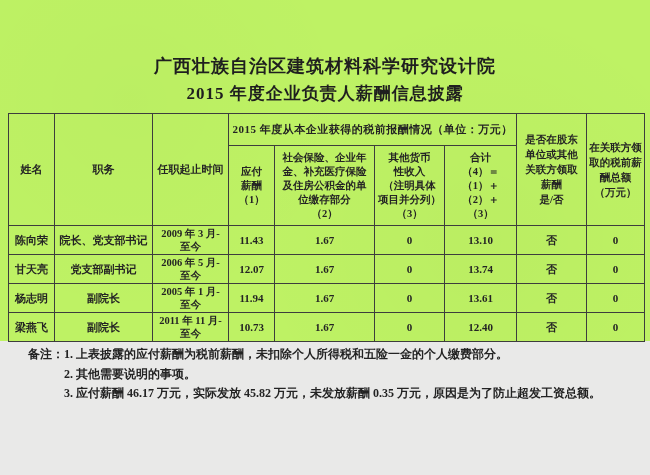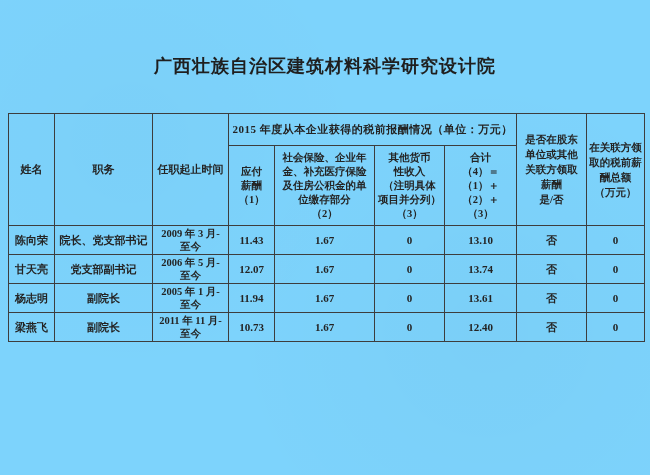--- a/index.html
+++ b/index.html
@@ -5,22 +5,22 @@
   * { margin: 0; padding: 0; box-sizing: border-box; }
   html, body { width: 650px; height: 475px; }
   body {
     font-family: "Liberation Serif", "DejaVu Serif", serif;
     background: #e9e9e8;
     overflow: hidden;
   }
   .page {
     position: relative;
     width: 650px;
-    height: 475px;
-    background: #7dd3fc;
+    height: 341px;
+    background: #bef264;
     color: #1f1f1f;
     font-weight: 700;
     font-family: Liberation Serif, serif;
   }
   
   .page::before {
     content: "";
     position: absolute; inset: 0;
     background:
       radial-gradient(circle at 20% 30%, rgba(0,0,0,0.015), transparent 40%),
@@ -85,20 +85,21 @@
   .note-line { white-space: nowrap; }
   .note-indent { padding-left: 36px; }
 </style>
 </head>
 <body>
 
 <div class="page">
 
   <div class="titles">
     <div class="title-line1">广西壮族自治区建筑材料科学研究设计院</div>
+    <div class="title-line2">2015 年度企业负责人薪酬信息披露</div>
   </div>
 
   <table class="salary">
     <colgroup>
       <col style="width:46px">
         <col style="width:98px">
         <col style="width:76px">
       <col style="width:46px">
         <col style="width:100px">
         <col style="width:70px">
@@ -183,14 +184,19 @@
         <td>10.73</td>
         <td>1.67</td>
         <td>0</td>
         <td>12.40</td>
         <td>否</td>
         <td>0</td>
       </tr>
     </tbody>
   </table>
 
+  <div class="notes">
+    <div class="note-line"><span>备注：</span><span>1. 上表披露的应付薪酬为税前薪酬，未扣除个人所得税和五险一金的个人缴费部分。</span></div>
+    <div class="note-line note-indent"><span>2. 其他需要说明的事项。</span></div>
+    <div class="note-line note-indent"><span>3. 应付薪酬 46.17 万元，实际发放 45.82 万元，未发放薪酬 0.35 万元，原因是为了防止超发工资总额。</span></div>
+  </div>
 
 </div>
 
 </body></html>

